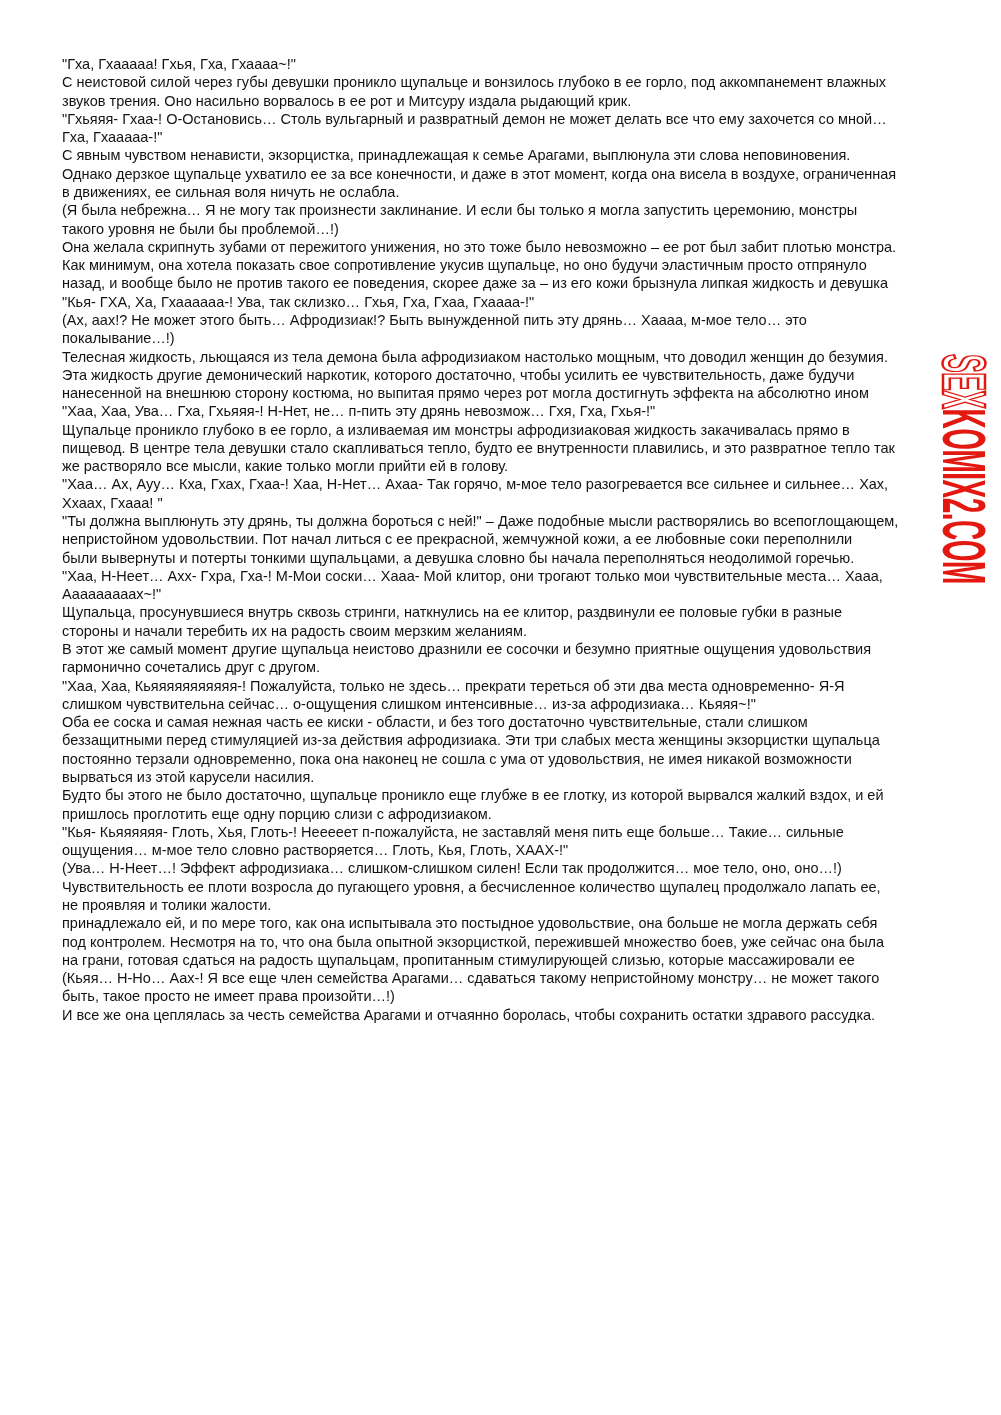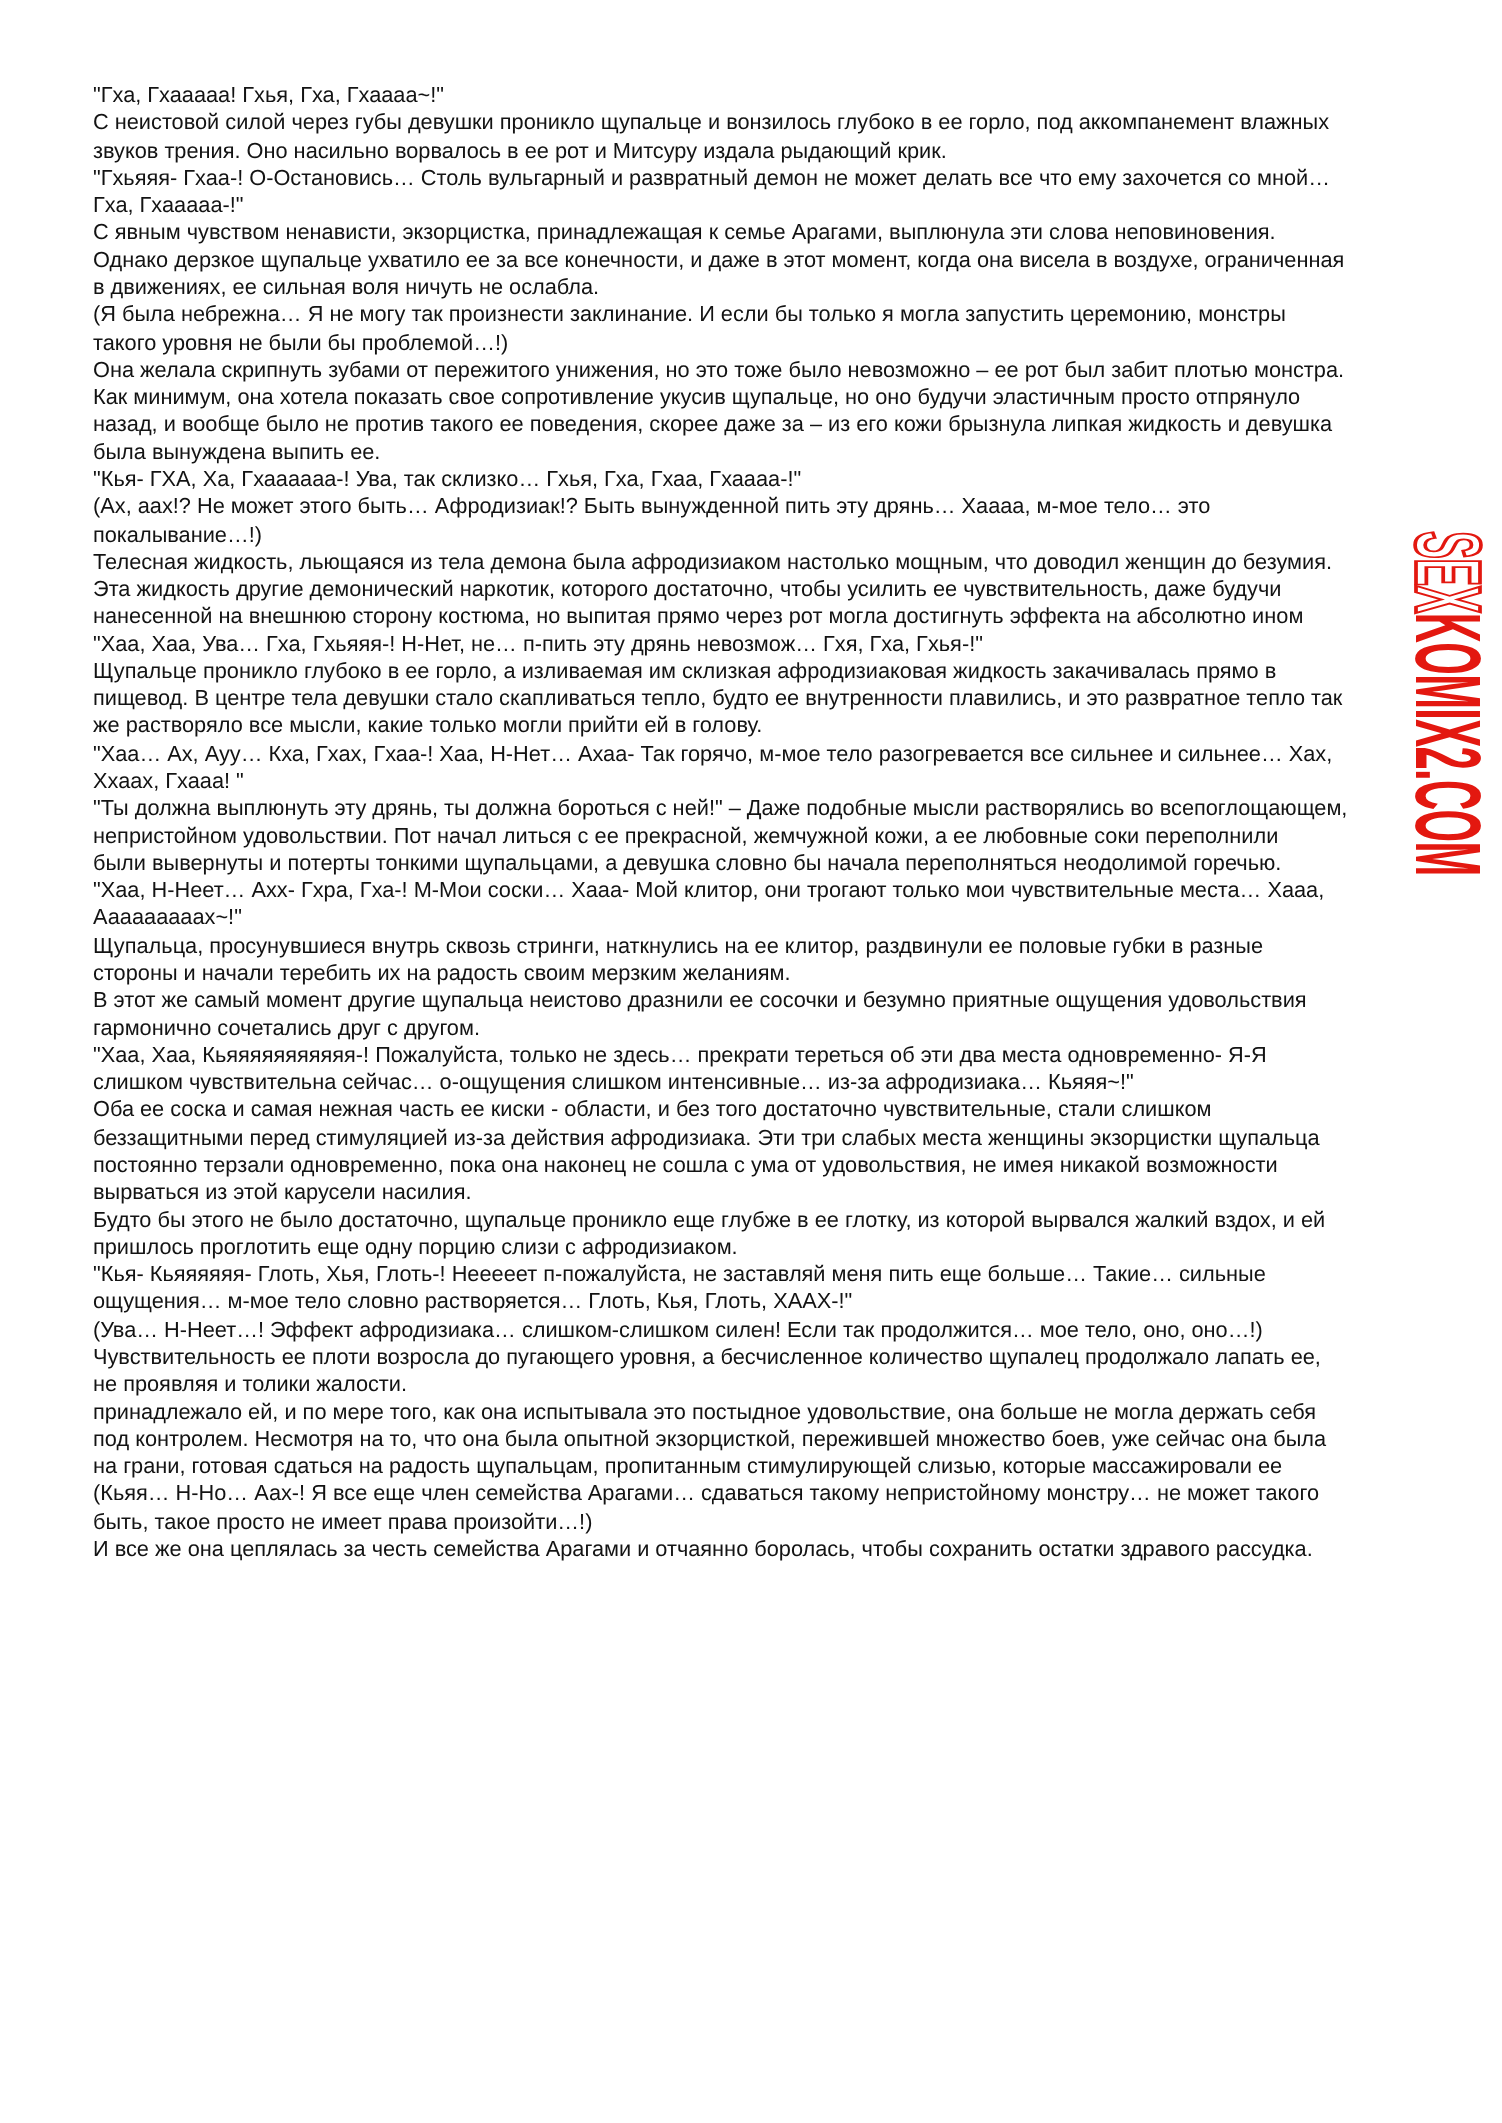--- a/index.html
+++ b/index.html
@@ -62,29 +62,28 @@
       <div class="text-line">"Гхьяяя- Гхаа-! О-Остановись… Столь вульгарный и развратный демон не может делать все что ему захочется со мной…</div>
       <div class="text-line">Гха, Гхааааа-!"</div>
       <div class="text-line">С явным чувством ненависти, экзорцистка, принадлежащая к семье Арагами, выплюнула эти слова неповиновения.</div>
       <div class="text-line">Однако дерзкое щупальце ухватило ее за все конечности, и даже в этот момент, когда она висела в воздухе, ограниченная</div>
       <div class="text-line">в движениях, ее сильная воля ничуть не ослабла.</div>
       <div class="text-line">(Я была небрежна… Я не могу так произнести заклинание. И если бы только я могла запустить церемонию, монстры</div>
       <div class="text-line">такого уровня не были бы проблемой…!)</div>
       <div class="text-line">Она желала скрипнуть зубами от пережитого унижения, но это тоже было невозможно – ее рот был забит плотью монстра.</div>
       <div class="text-line">Как минимум, она хотела показать свое сопротивление укусив щупальце, но оно будучи эластичным просто отпрянуло</div>
       <div class="text-line">назад, и вообще было не против такого ее поведения, скорее даже за – из его кожи брызнула липкая жидкость и девушка</div>
-      <div class="text-line">была вынуждена выпить ее.</div>
       <div class="text-line">"Кья- ГХА, Ха, Гхаааааа-! Ува, так склизко… Гхья, Гха, Гхаа, Гхаааа-!"</div>
       <div class="text-line">(Ах, аах!? Не может этого быть… Афродизиак!? Быть вынужденной пить эту дрянь… Хаааа, м-мое тело… это</div>
       <div class="text-line">покалывание…!)</div>
       <div class="text-line">Телесная жидкость, льющаяся из тела демона была афродизиаком настолько мощным, что доводил женщин до безумия.</div>
       <div class="text-line">Эта жидкость другие демонический наркотик, которого достаточно, чтобы усилить ее чувствительность, даже будучи</div>
       <div class="text-line">нанесенной на внешнюю сторону костюма, но выпитая прямо через рот могла достигнуть эффекта на абсолютно ином</div>
       <div class="text-line">"Хаа, Хаа, Ува… Гха, Гхьяяя-! Н-Нет, не… п-пить эту дрянь невозмож… Гхя, Гха, Гхья-!"</div>
-      <div class="text-line">Щупальце проникло глубоко в ее горло, а изливаемая им склизкая афродизиаковая жидкость закачивалась прямо в</div>
+      <div class="text-line">Щупальце проникло глубоко в ее горло, а изливаемая им монстры афродизиаковая жидкость закачивалась прямо в</div>
       <div class="text-line">пищевод. В центре тела девушки стало скапливаться тепло, будто ее внутренности плавились, и это развратное тепло так</div>
       <div class="text-line">же растворяло все мысли, какие только могли прийти ей в голову.</div>
       <div class="text-line">"Хаа… Ах, Ауу… Кха, Гхах, Гхаа-! Хаа, Н-Нет… Ахаа- Так горячо, м-мое тело разогревается все сильнее и сильнее… Хах,</div>
       <div class="text-line">Ххаах, Гхааа! "</div>
       <div class="text-line">"Ты должна выплюнуть эту дрянь, ты должна бороться с ней!" – Даже подобные мысли растворялись во всепоглощающем,</div>
       <div class="text-line">непристойном удовольствии. Пот начал литься с ее прекрасной, жемчужной кожи, а ее любовные соки переполнили</div>
       <div class="text-line">были вывернуты и потерты тонкими щупальцами, а девушка словно бы начала переполняться неодолимой горечью.</div>
       <div class="text-line">"Хаа, Н-Неет… Ахх- Гхра, Гха-! М-Мои соски… Хааа- Мой клитор, они трогают только мои чувствительные места… Хааа,</div>
       <div class="text-line">Ааааааааах~!"</div>
       <div class="text-line">Щупальца, просунувшиеся внутрь сквозь стринги, наткнулись на ее клитор, раздвинули ее половые губки в разные</div>

